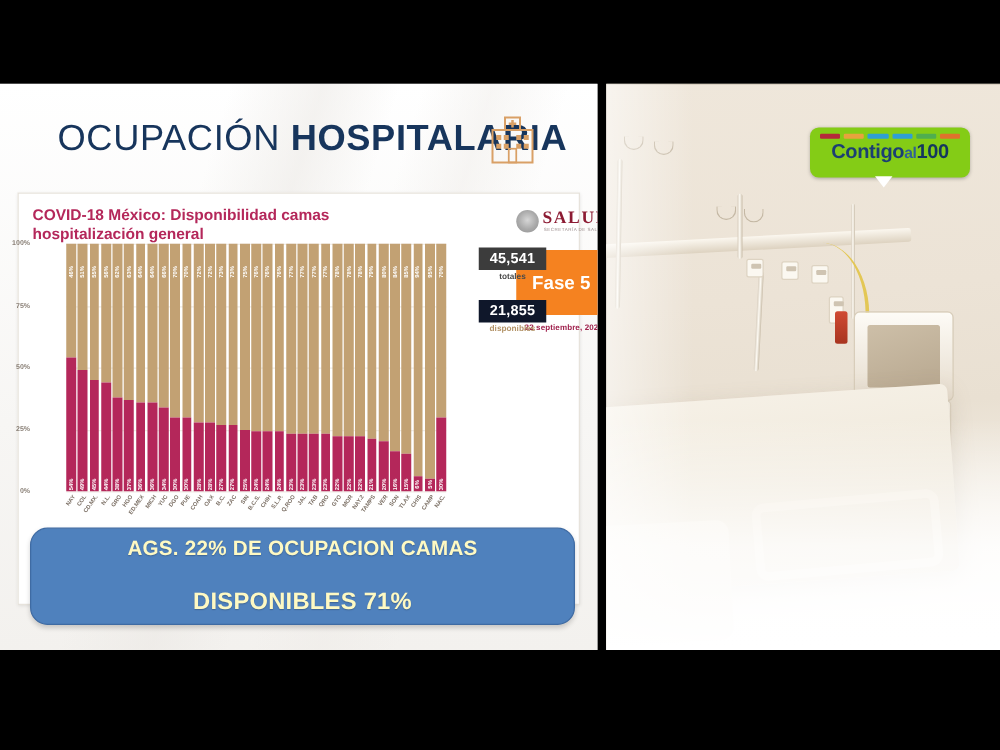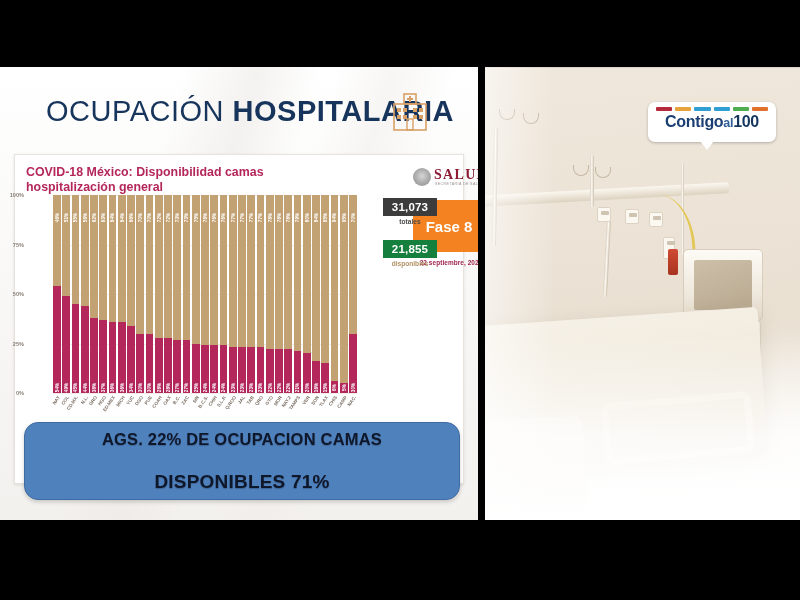--- a/index.html
+++ b/index.html
@@ -97,21 +97,21 @@
 
   
   .stat{ position:absolute; left:352px; text-align:center; width:86px; }
   .stat .pill{
     display:inline-block; padding:3px 9px; color:#fff; font-weight:bold;
     font-size:11.5px; letter-spacing:.2px;
   }
   .stat .cap{ display:block; margin-top:2px; font-size:6.6px; font-weight:bold; }
   .stat.totales .pill{ background:#3c3c3c; }
   .stat.totales .cap{ color:#4a4a4a; }
-  .stat.disp .pill{ background:#15803d; }
+  .stat.disp .pill{ background:#0f172a; }
   .stat.disp .cap{ color:#b29266; }
   .stat.ocup .pill{ background:#b4275a; }
   .stat.ocup .cap{ color:#b4275a; }
 
   
   #legend{
     position:absolute; left:0; right:0; top:288px; display:flex;
     justify-content:center; gap:26px; align-items:center;
   }
   .lg{ display:flex; align-items:center; gap:5px; }
@@ -127,21 +127,21 @@
   #card-rule{ position:absolute; left:10px; right:10px; top:319px; height:1px; background:#d9cfbf; }
 
   
   #banner{
     position:absolute; left:24px; top:355px; width:436px; height:78px;
     background:#4f81bd; border:1px solid #3f6ba3; border-radius:14px;
     display:flex; align-items:center; justify-content:center;
     box-shadow:0 2px 4px rgba(0,0,0,.18);
   }
   #banner p{
-    color:#0f172a; font-weight:bold; text-align:center; line-height:21px;
+    color:#fef9c3; font-weight:bold; text-align:center; line-height:21px;
     font-size:16.5px; letter-spacing:.2px; text-shadow:0 1px 1px rgba(0,0,0,.22);
   }
   #banner .l3{ font-size:19px; }
 
   
   #photo{
     position:absolute; left:485px; top:67px; width:315px; height:453px;
     overflow:hidden; background:#efe6dc;
   }
   .ph-wall{
@@ -218,21 +218,21 @@
     background:linear-gradient(180deg, rgba(255,255,255,0) 0%, rgba(255,255,255,.82) 55%, #ffffff 100%);
   }
   .ph-fade-l{
     position:absolute; left:0; top:0; bottom:0; width:70px;
     background:linear-gradient(90deg, rgba(255,255,255,.55), rgba(255,255,255,0));
   }
 
   
   #contigo{
     position:absolute; left:163px; top:35px; width:128px; height:40px;
-    background:#ffffff; border-radius:7px; box-shadow:0 1px 3px rgba(0,0,0,.25);
+    background:#84cc16; border-radius:7px; box-shadow:0 1px 3px rgba(0,0,0,.25);
   }
   #contigo .bars{
     position:absolute; left:8px; top:5px; width:112px; height:4px;
     display:flex; gap:3px;
   }
   #contigo .bars i{ flex:1; height:100%; border-radius:1px; display:block; }
   #contigo .word{
     position:absolute; left:0; right:0; top:11px; text-align:center;
     font-size:16px; font-weight:bold; color:#1b3f73; letter-spacing:-.3px;
   }
@@ -274,21 +274,21 @@
 
     <div id="card">
       <div class="card-title">COVID-18 México: Disponibilidad camas hospitalización general</div>
 
       <div class="salud-logo">
         <div class="salud-seal"></div>
         <div class="salud-word">SALUD</div>
         <div class="salud-sub">SECRETARÍA DE SALUD</div>
       </div>
 
-      <div class="fase-badge">Fase 8</div>
+      <div class="fase-badge">Fase 5</div>
       <div class="fase-date">22 septiembre, 2020</div>
 
       <div id="plot">
         <div id="gridlines">
             <div class="gridline" style="top: 0px;"></div>
             <div class="gridline" style="top: 49.5px;"></div>
             <div class="gridline" style="top: 99px;"></div>
             <div class="gridline" style="top: 148.5px;"></div>
             <div class="gridline" style="top: 198px;"></div>
           </div>
@@ -594,21 +594,21 @@
               </div>
               <div class="seg-occ" style="height: 30%; background: rgb(180, 39, 90);">
                 <span class="seg-lab">30%</span>
               </div>
               <span class="xlab">NAC.</span>
             </div>
           </div>
       </div>
 
       <div class="stat totales" style="top:42px;">
-        <span class="pill">31,073</span>
+        <span class="pill">45,541</span>
         <span class="cap">totales</span>
       </div>
       <div class="stat disp" style="top:84px;">
         <span class="pill">21,855</span>
         <span class="cap">disponibles</span>
       </div>
 
       <div id="legend">
         <div class="lg occ">
           <i style="background: rgb(180, 39, 90);"></i>

